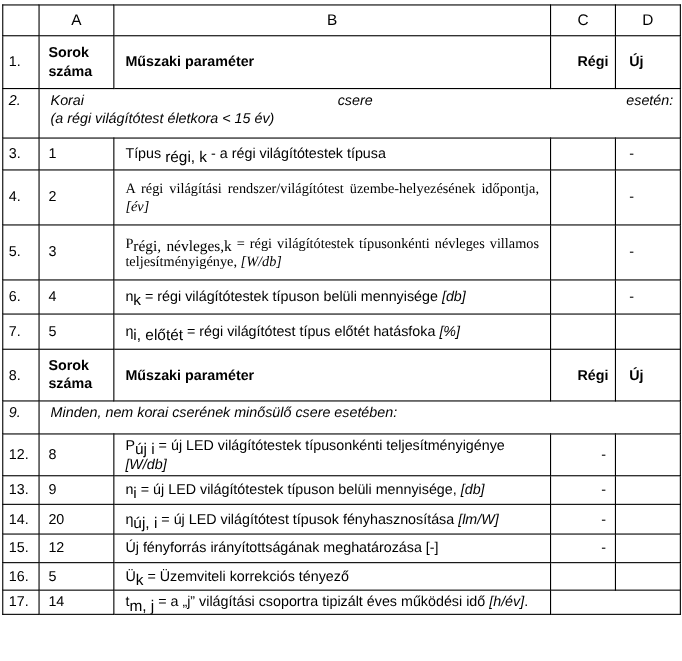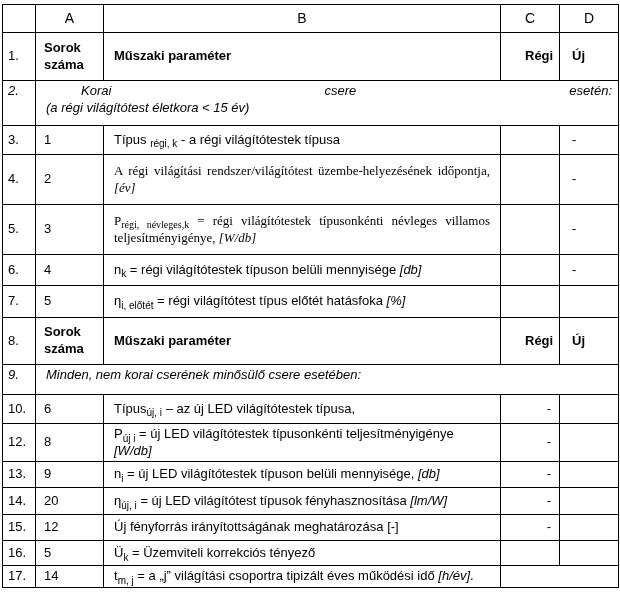--- a/index.html
+++ b/index.html
@@ -45,25 +45,24 @@
   .justify { text-align: justify; font-family: Liberation Serif, serif; }
   .span-cell {
     font-style: italic;
     padding-left: 10px;
     padding-right: 6px;
     vertical-align: top;
   }
   .span-cell .jline {
     display: flex;
     justify-content: space-between;
-    margin-left: 35px;
   }
   .num-italic { font-style: italic; }
   sub.seg-sub {
-    font-size: 10px;
+    font-size: 14px;
     line-height: 0;
     margin-top: 40px;
   }
   .seg-italic { font-style: italic; }
 </style>
 </head>
 <body>
 
 <div class="table-wrap">
   <table>
@@ -143,27 +142,20 @@
           <td class="bold bcell">Műszaki paraméter</td>
           <td class="bold ccell">Régi</td>
           <td class="bold dcell">Új</td>
         </tr>
         <tr style="height: 30px;">
           <td class="num-cell vtop num-italic">9.</td>
           <td class="span-cell" colspan="4">
             <div>Minden, nem korai cserének minősülő csere esetében:</div>
           </td>
         </tr>
-        <tr style="height: 29px;">
-          <td class="num-cell">10.</td>
-          <td class="acell">6</td>
-          <td class="bcell"><span>Típus</span><sub class="seg-sub">új, i</sub><span> – az új LED világítótestek típusa,</span></td>
-          <td class="ccell">-</td>
-          <td class="dcell"></td>
-        </tr>
         <tr style="height: 26px;">
           <td class="num-cell">12.</td>
           <td class="acell">8</td>
           <td class="bcell"><span>P</span><sub class="seg-sub">új i</sub><span> = új LED világítótestek típusonkénti teljesítményigénye </span><span class="seg-italic">[W/db]</span></td>
           <td class="ccell">-</td>
           <td class="dcell"></td>
         </tr>
         <tr style="height: 26px;">
           <td class="num-cell">13.</td>
           <td class="acell">9</td>

